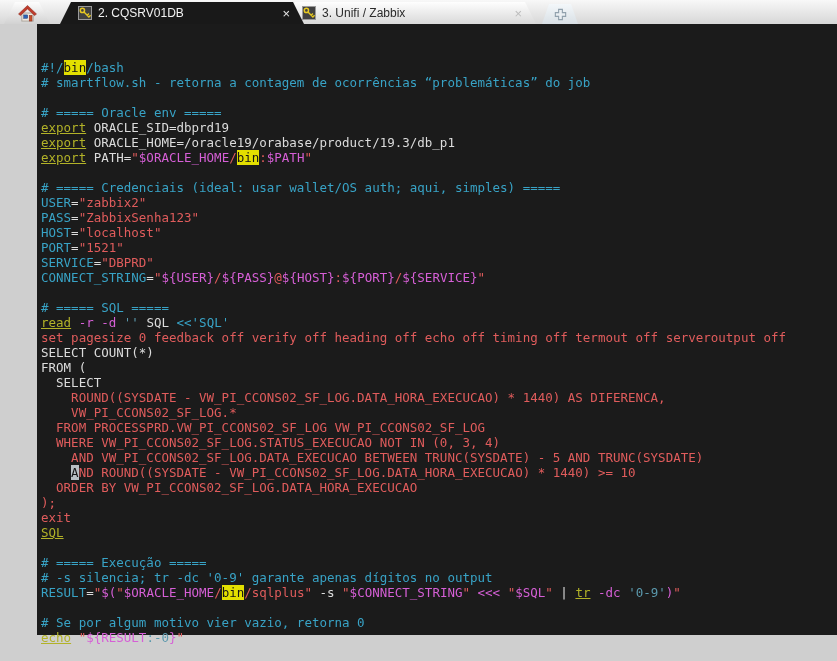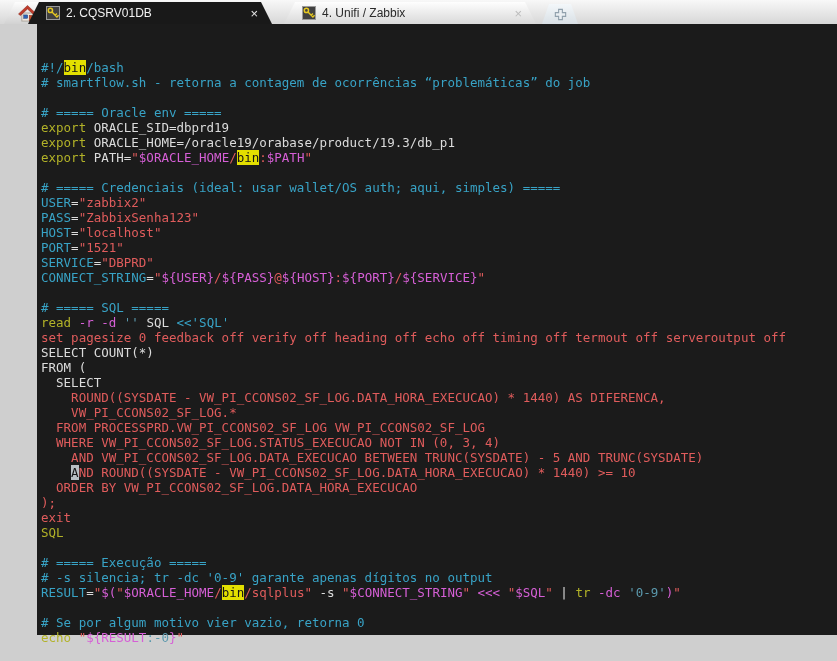--- a/index.html
+++ b/index.html
@@ -12,21 +12,21 @@
     position:absolute;top:0;left:0;width:837px;height:24px;
     background:linear-gradient(#f8f8f8,#d7d7d7);
   }
   .tab{
     position:absolute;top:2px;height:22px;display:flex;align-items:center;
     clip-path:polygon(11px 0,calc(100% - 11px) 0,100% 100%,0 100%);
     box-sizing:border-box;font-size:12px;white-space:nowrap;
   }
   .tab-home{left:4px;width:46px;z-index:1;justify-content:center;
     background:linear-gradient(#fdfdfd,#d2d2d2);}
-  .tab-active{left:28px;width:244px;z-index:3;
+  .tab-active{left:60px;width:244px;z-index:3;
     background:var(--tab-active-bg);color:var(--tab-active-fg);
     padding:0 10px 0 18px;}
   .tab-inactive{left:284px;width:252px;z-index:2;
     background:linear-gradient(#fefefe,#d9d9d9);color:var(--tab-inactive-fg);
     padding:0 10px 0 18px;}
   .tab-new{left:542px;top:4px;width:36px;height:20px;z-index:1;
     clip-path:polygon(7px 0,calc(100% - 7px) 0,100% 100%,0 100%);
     background:linear-gradient(#f3f7fa,#d9e0e5);justify-content:center;}
   .tab .ticon{margin-right:6px;flex:0 0 auto;}
   .tab-label{overflow:hidden;text-overflow:clip;}
@@ -36,21 +36,21 @@
   
   .terminal{
     position:absolute;top:24px;left:0;width:837px;height:611px;
     background:var(--background);box-sizing:border-box;
     padding:6px 0 0 4px;
     font-family:"DejaVu Sans Mono",monospace;
     font-size:12.5px;line-height:15px;white-space:pre;margin-left:37px;
   }
   .line{height:15px;}
   .seg-c{color:var(--comment);}
-  .seg-k{color:var(--keyword);}
+  .seg-k{color:var(--keyword);text-decoration:underline;}
   .seg-w{color:var(--text);}
   .seg-s{color:var(--string);}
   .seg-m{color:var(--variable);text-align:right;}
   .seg-q{color:var(--quote);}
   .seg-b{color:var(--nontext);}
   .seg-h{background:var(--search-bg);color:var(--search-fg);}
   .seg-x{background:var(--cursor-bg);color:var(--cursor-fg);}
 </style>
 </head>
 <body>
@@ -74,21 +74,21 @@
     <span class="tab-label">2. CQSRV01DB</span>
     <span class="tab-close">×</span>
   </div>
 
   <div class="tab tab-inactive">
     <svg class="ticon" width="14" height="14" viewBox="0 0 14 14">
       <rect x="0.5" y="0.5" width="13" height="13" fill="#414141" stroke="#9b9b9b"></rect>
       <circle cx="4.4" cy="4.4" r="2.1" fill="none" stroke="#e6c822" stroke-width="1.5"></circle>
       <path d="M6 6 L11.4 11.4 M9.2 9.2 l1.7 -1.7 M10.9 10.9 l1.7 -1.7" stroke="#e6c822" stroke-width="1.4" fill="none"></path>
     </svg>
-    <span class="tab-label">4. Unifi / Zabbix</span>
+    <span class="tab-label">3. Unifi / Zabbix</span>
     <span class="tab-close">×</span>
   </div>
 
   <div class="tab tab-new">
     <svg width="15" height="15" viewBox="0 0 16 16">
       <path d="M6 2.5 h4 v3.5 h3.5 v4 h-3.5 v3.5 h-4 v-3.5 H2.5 v-4 H6 z" fill="#e9eef2" stroke="#90a0ac" stroke-width="1.2"></path>
     </svg>
   </div>
 </div>
 

